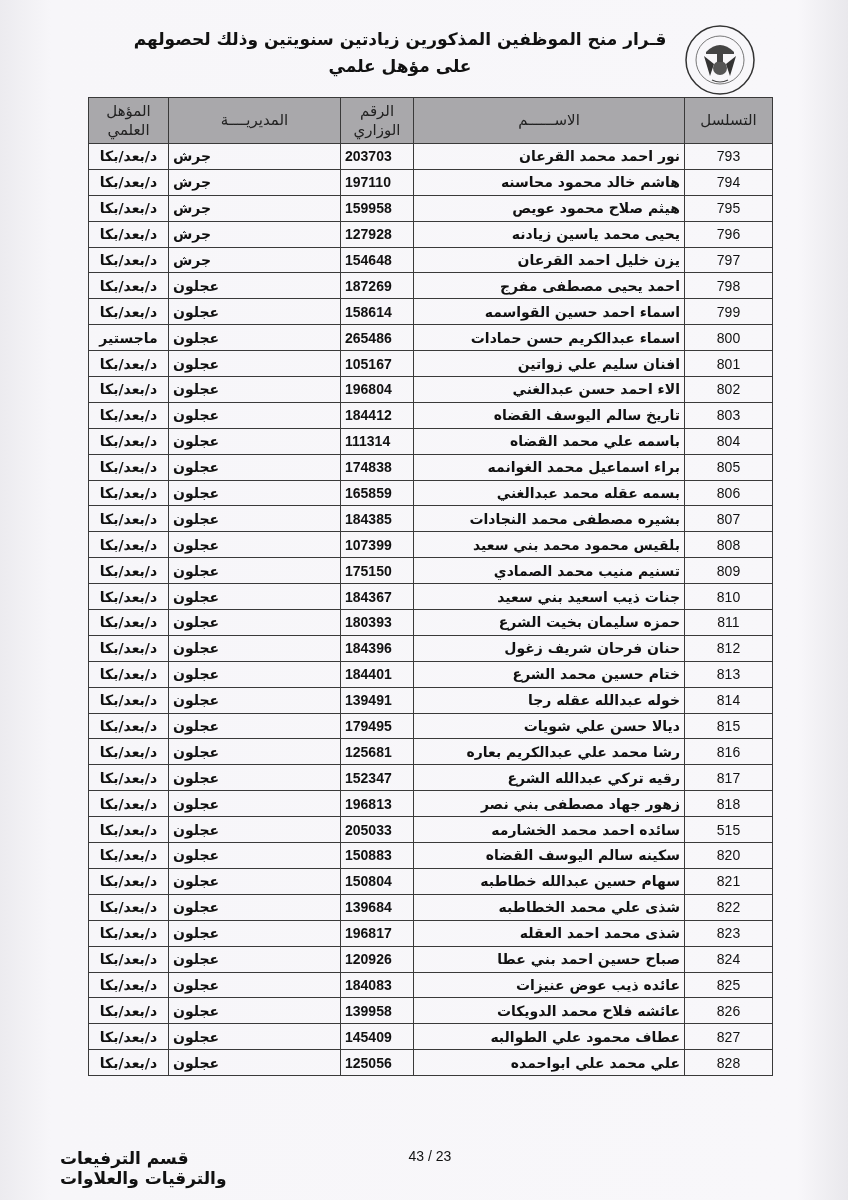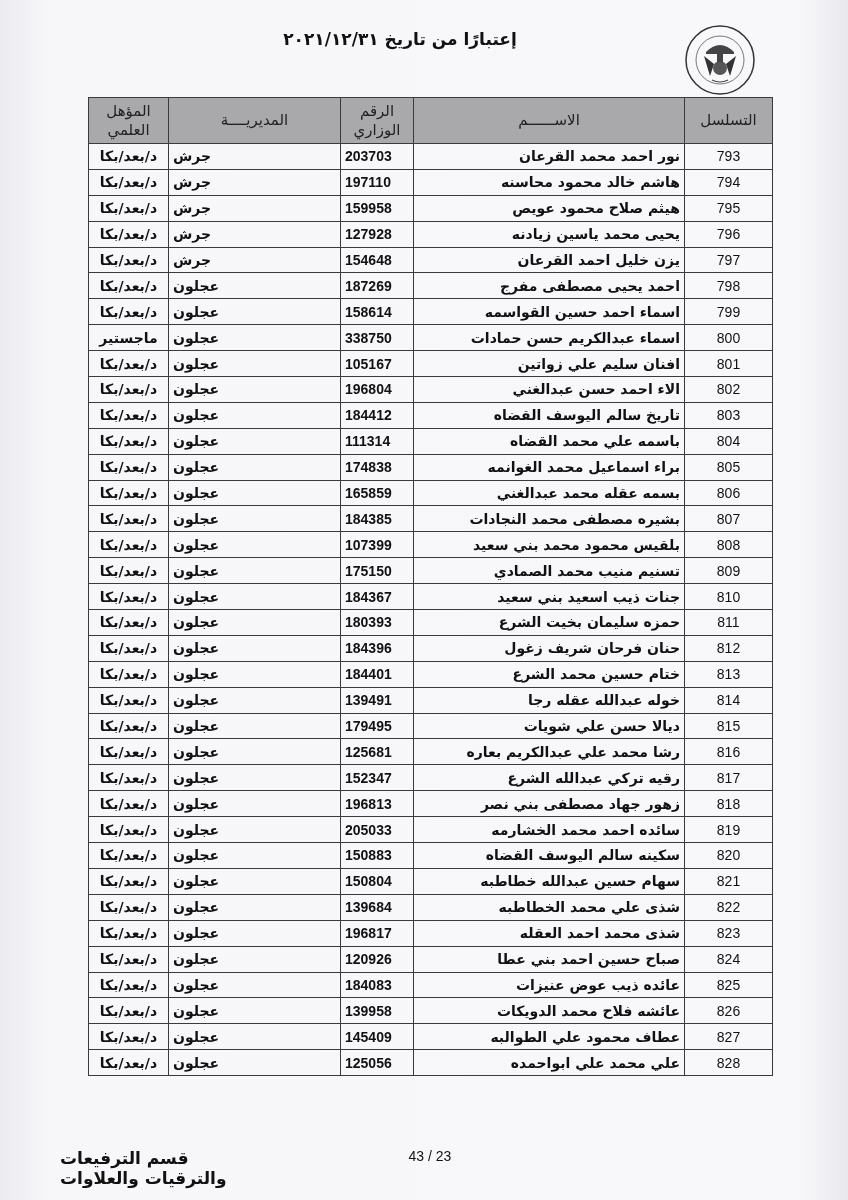--- a/index.html
+++ b/index.html
@@ -58,21 +58,21 @@
   <circle cx="36" cy="36" r="34" fill="none" stroke="#333" stroke-width="1.5"></circle>
   <circle cx="36" cy="36" r="24" fill="none" stroke="#555" stroke-width="0.8"></circle>
   <path d="M22 28 Q36 14 50 28 L50 30 L22 30 Z" fill="#444"></path>
   <path d="M20 32 L26 52 L30 40 Z M52 32 L46 52 L42 40 Z" fill="#333"></path>
   <circle cx="36" cy="44" r="7" fill="#555"></circle>
   <rect x="33" y="30" width="6" height="8" fill="#444"></rect>
   <path d="M28 56 Q36 60 44 56" stroke="#444" stroke-width="1.2" fill="none"></path>
 </svg>
 
 <div class="title">
-  <div>إعتبارًا من تاريخ ٢٠٢١/١٢/٣١</div>
+  <div>قـرار منح الموظفين المذكورين زيادتين سنويتين وذلك لحصولهم على مؤهل علمي</div>
 </div>
 
 <table class="grid">
   <colgroup>
     <col style="width:88px">
     <col style="width:271px">
     <col style="width:73px">
     <col style="width:172px">
     <col style="width:80px">
   </colgroup>
@@ -131,21 +131,21 @@
       <tr>
         <td class="serial">799</td>
         <td class="name">اسماء احمد حسين القواسمه</td>
         <td class="number">158614</td>
         <td class="dir">عجلون</td>
         <td class="qual">د/بعد/بكا</td>
       </tr>
       <tr>
         <td class="serial">800</td>
         <td class="name">اسماء عبدالكريم حسن حمادات</td>
-        <td class="number">338750</td>
+        <td class="number">265486</td>
         <td class="dir">عجلون</td>
         <td class="qual">ماجستير</td>
       </tr>
       <tr>
         <td class="serial">801</td>
         <td class="name">افنان سليم علي زواتين</td>
         <td class="number">105167</td>
         <td class="dir">عجلون</td>
         <td class="qual">د/بعد/بكا</td>
       </tr>
@@ -262,21 +262,21 @@
         <td class="qual">د/بعد/بكا</td>
       </tr>
       <tr>
         <td class="serial">818</td>
         <td class="name">زهور جهاد مصطفى بني نصر</td>
         <td class="number">196813</td>
         <td class="dir">عجلون</td>
         <td class="qual">د/بعد/بكا</td>
       </tr>
       <tr>
-        <td class="serial">819</td>
+        <td class="serial">515</td>
         <td class="name">سائده احمد محمد الخشارمه</td>
         <td class="number">205033</td>
         <td class="dir">عجلون</td>
         <td class="qual">د/بعد/بكا</td>
       </tr>
       <tr>
         <td class="serial">820</td>
         <td class="name">سكينه سالم اليوسف القضاه</td>
         <td class="number">150883</td>
         <td class="dir">عجلون</td>

